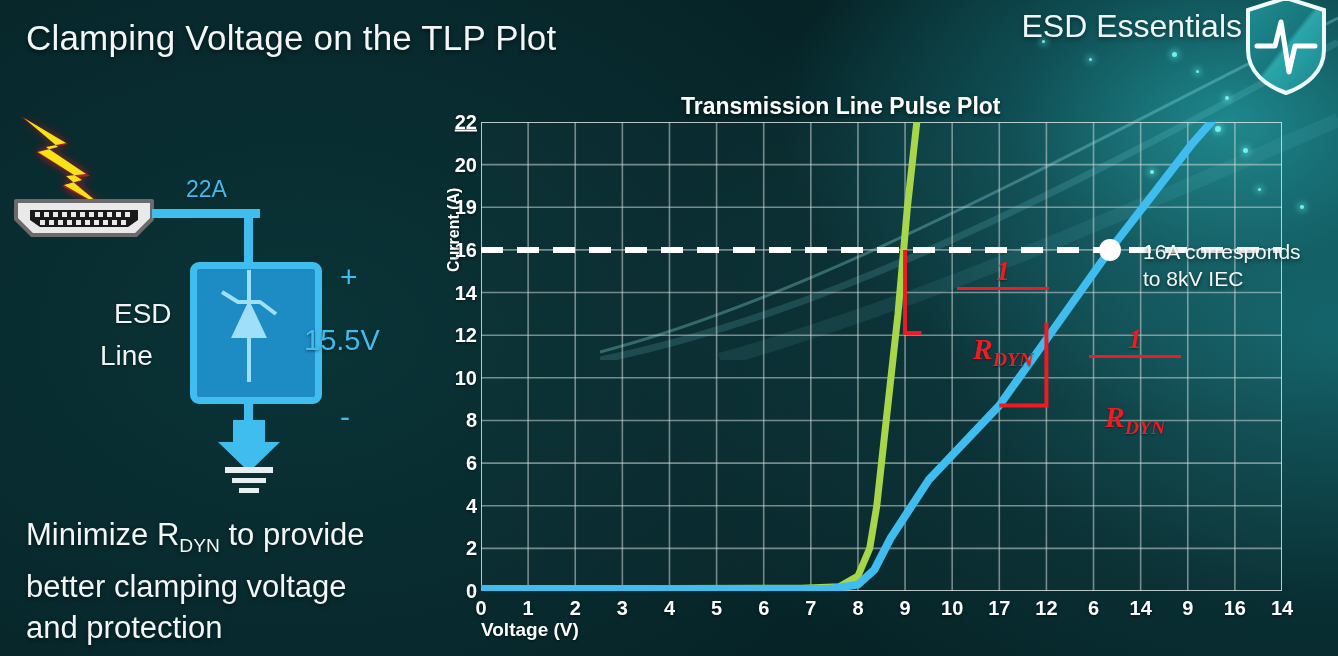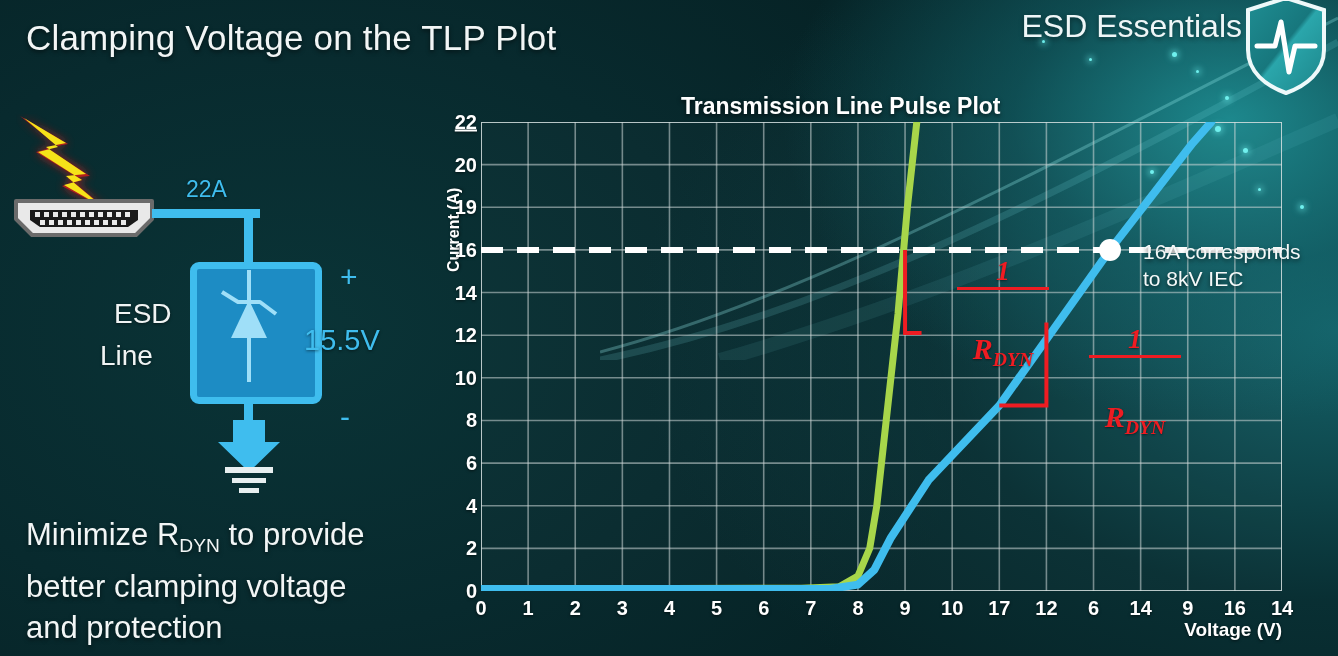--- a/index.html
+++ b/index.html
@@ -70,21 +70,21 @@
     font-size:23px;font-weight:bold;color:#ffffff;
     text-shadow:0 2px 4px rgba(0,0,0,.6);white-space:nowrap;
   }
   #ylabel{
     position:absolute;left:-36px;top:150px;
     transform:rotate(-90deg);transform-origin:left top;
     font-size:16px;font-weight:bold;color:#ffffff;
     text-shadow:0 1px 3px rgba(0,0,0,.6);white-space:nowrap;
   }
   #xlabel{
-    position:absolute;left:0;top:497px;width:801px;text-align:right;
+    position:absolute;left:0;top:497px;width:801px;text-align:left;
     font-size:19px;font-weight:bold;color:#ffffff;
     text-shadow:0 1px 3px rgba(0,0,0,.6);
   }
   .ytick{position:absolute;right:805px;font-size:20px;font-weight:bold;color:#ffffff;
          text-shadow:0 1px 3px rgba(0,0,0,.6);transform:translateY(-50%);white-space:nowrap;}
   .xtick{position:absolute;top:475px;font-size:20px;font-weight:bold;color:#ffffff;
          text-shadow:0 1px 3px rgba(0,0,0,.6);transform:translateX(-50%);white-space:nowrap;}
 
   
   #note{

